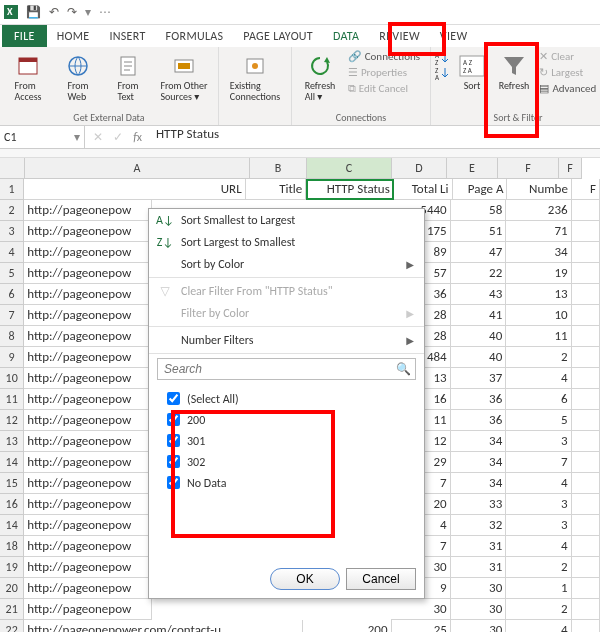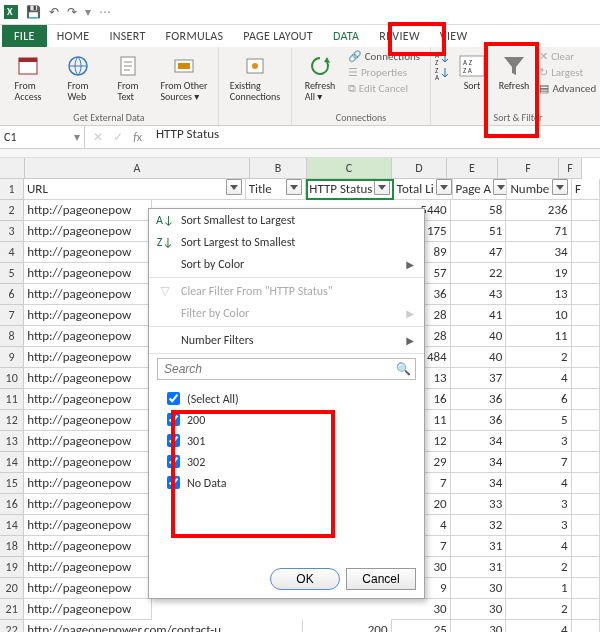--- a/index.html
+++ b/index.html
@@ -90,21 +90,21 @@
     font-family: Calibri, sans-serif;
     font-size:13px;
   }
   .colheads, .row { display:flex; }
   .corner { width:24px; height:20px; background:#f0f0f0; border-right:1px solid #ccc; border-bottom:1px solid #ccc;}
   .ch { height:20px; background:#f0f0f0; border-right:1px solid #ccc; border-bottom:1px solid #ccc; text-align:center; line-height:20px; font-size:12px; color:#444;}
   .ch.sel { background:#d3e8cf; }
   .rh { width:24px; background:#f0f0f0; border-right:1px solid #ccc; border-bottom:1px solid #ccc; text-align:center; font-size:12px; color:#444; line-height:20px;}
   .cell { height:20px; border-right:1px solid #d4d4d4; border-bottom:1px solid #d4d4d4; padding:0 3px; overflow:hidden; white-space:nowrap; line-height:20px; }
   .cell.sel { outline:2px solid #1a8f3c; outline-offset:-2px; background:#fff;}
-  .hdrcell { background:#fff; font-weight:normal; display:flex; align-items:flex-start; justify-content:space-between; }
+  .hdrcell { background:#fff; font-weight:normal; display:flex; align-items:flex-end; justify-content:space-between;flex-direction:column; }
   .filter-btn {
     width:14px; height:14px; border:1px solid #999; background:linear-gradient(#fff,#eee);
     display:flex; align-items:center; justify-content:center; cursor:pointer; border-radius:1px;
     margin-left:2px; flex-shrink:0;
   }
   .filter-btn svg{}
   .wA{width:224px;} .wB{width:56px;} .wC{width:84px;} .wD{width:54px;} .wE{width:50px;} .wF{width:60px;} .wEnd{width:22px;}
   .num{ text-align:right; }
 
   

